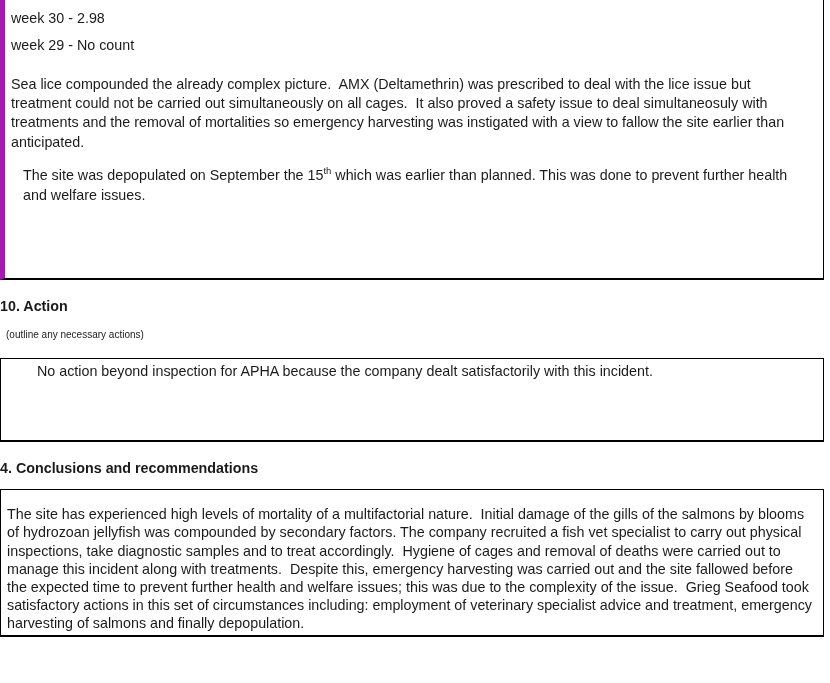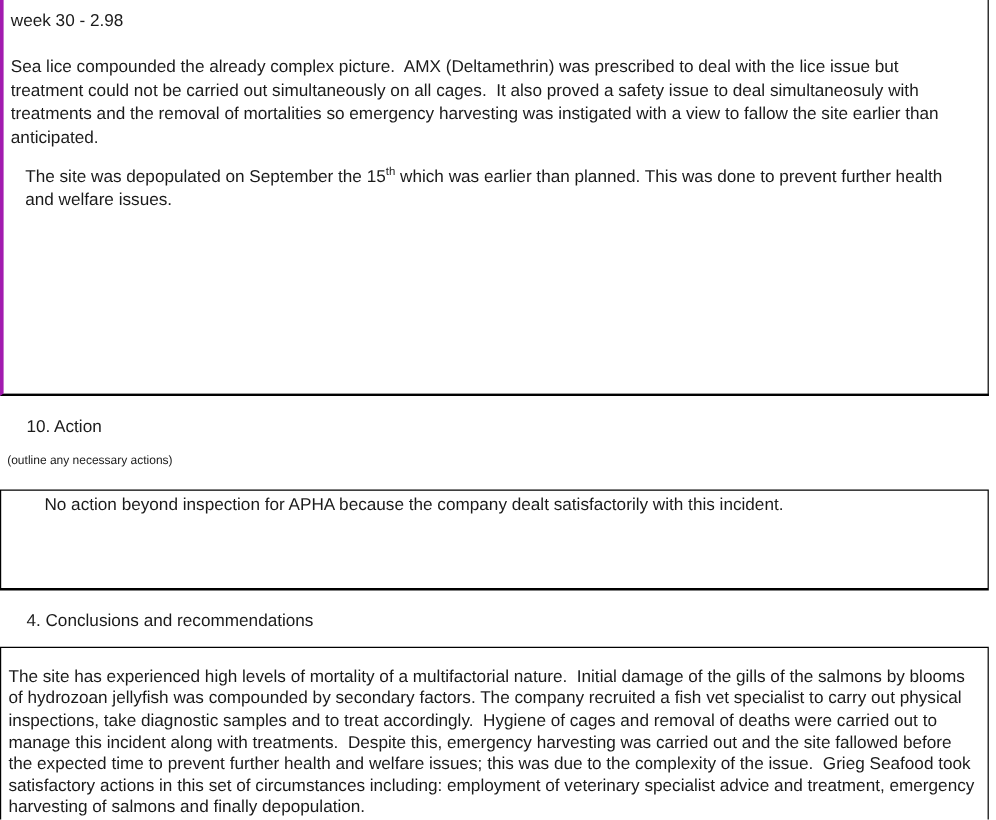--- a/index.html
+++ b/index.html
@@ -14,22 +14,22 @@
     position: relative;
     width: 824px;
     color: #1b1b1b;
     font-family: "Liberation Sans", "DejaVu Sans", sans-serif;
     font-size: 14.3px;
     line-height: 19.4px;
   }
   
   .cell-top {
     box-sizing: border-box;
-    height: 330px;
-    border-left: 3px solid #a21caf;
+    height: 280px;
+    border-left: 5px solid #a21caf;
     border-right: 1px solid #000;
     border-bottom: 2px solid #000;
     padding: 5px 10px 0 6px;
     overflow: hidden;
   }
   .week-line {
     line-height: 27.3px;
     white-space: pre-wrap;
   }
   .para {
@@ -38,23 +38,23 @@
   }
   .para-sealice { margin-top: 15px; }
   .para-depop   { margin-top: 14px; margin-left: 12px; }
   sup.ord {
     font-size: 9.5px;
     line-height: 0;
     vertical-align: super;
   }
   .section-heading {
     margin: 17px 0 0 0;
-    padding-left: 22px;
+    padding-left: 0;
     font-size: 14.3px;
-    font-weight: 400;
+    font-weight: 700;
     line-height: 19.4px;
   }
   .instruction {
     margin: 9px 0 0 0;
     padding-left: 6px;
     font-size: 10px;
   }
   .box {
     box-sizing: border-box;
     border: 1px solid #000;
@@ -76,20 +76,21 @@
   .heading-conclusions { margin-top: 17px; }
 </style>
 </head>
 <body>
 
 <div class="page">
 
   <section class="cell-top">
     <div>
       <div class="week-line">week 30 - 2.98</div>
+      <div class="week-line">week 29 - No count</div>
     </div>
 
     <p class="para para-sealice">Sea lice compounded the already complex picture.  AMX (Deltamethrin) was prescribed to deal with the lice issue but treatment could not be carried out simultaneously on all cages.  It also proved a safety issue to deal simultaneosuly with treatments and the removal of mortalities so emergency harvesting was instigated with a view to fallow the site earlier than anticipated.</p>
 
     <p class="para para-depop"><span>The site was depopulated on September the 15</span><sup class="ord">th</sup><span> which was earlier than planned. This was done to prevent further health and welfare issues.</span></p>
   </section>
 
   <h2 class="section-heading">10. Action</h2>
   <p class="para instruction">(outline any necessary actions)</p>
   <div class="box box-action">

